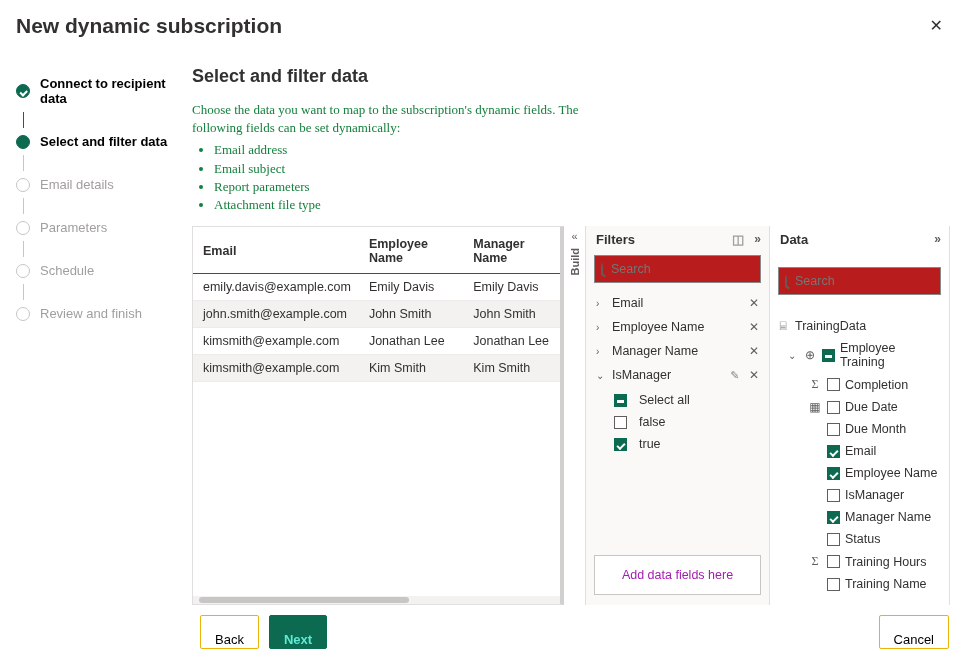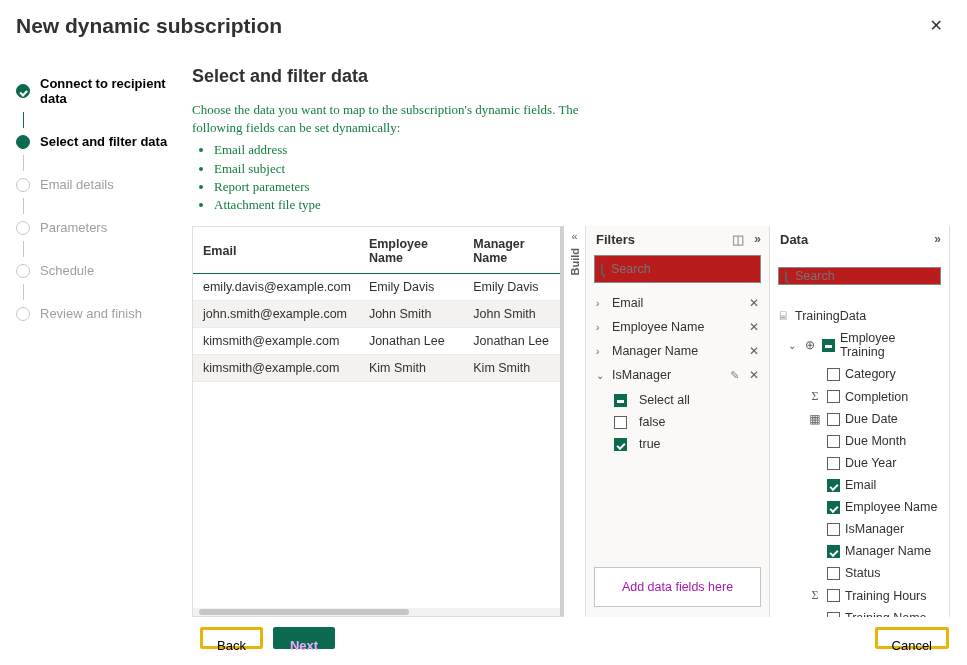--- a/index.html
+++ b/index.html
@@ -64,22 +64,22 @@
   .dropzone { margin: 10px 8px; border: 1px solid #c8c6c4; background: #fff; text-align: center; padding: 12px 4px; font-size: 12.5px; color: #a21caf; }
   
   .tree { padding: 2px 4px; font-size: 12.5px; }
   .tnode { display: flex; align-items: center; gap: 5px; padding: 4px 2px; }
   .tnode .icon { width: 14px; text-align: center; color: #605e5c; font-size: 12px; }
   .indent1 { padding-left: 14px; }
   .indent2 { padding-left: 34px; }
   .sigma { font-family: "Times New Roman", serif; font-size: 13px; }
   
   .footer { display: flex; align-items: center; justify-content: space-between; padding: 10px 18px 16px 200px; }
-  .btn { height: 16px; padding: 8px 14px; border: 3px solid #eab308; background: #fff; font-size: 13px; cursor: pointer; border-radius: 2px; }
-  .btn.primary { background: #0b6a4f; border-color: #0b6a4f; color: #f0abfc; font-weight: 600; }
+  .btn { height: 16px; padding: 16px 14px; border: 1px solid #eab308; background: #fff; font-size: 13px; cursor: pointer; border-radius: 2px; }
+  .btn.primary { background: #0b6a4f; border-color: #0b6a4f; color: #5eead4; font-weight: 600; }
   .footer .left { display: flex; gap: 10px; }
   .eraser { font-size: 13px; color: #a19f9d; }
 </style>
 </head>
 <body>
 
 <div class="dialog">
   <div class="dlg-header">
     <div class="dlg-title">New dynamic subscription</div>
     <div class="close-x">✕</div>
@@ -253,43 +253,33 @@
               <span class="icon">⌸</span>
               <span>TrainingData</span>
             </div>
             <div class="tnode indent1">
               <span class="chev">⌄</span>
               <span class="icon">⊕</span>
               <span class="cb ind"></span>
               <span>Employee Training</span>
             </div>
             <div class="tnode indent2">
-                <span class="icon"></span>
-                <span class="cb"></span>
-                <span>Category</span>
-              </div>
-            <div class="tnode indent2">
                 <span class="icon sigma">Σ</span>
                 <span class="cb"></span>
                 <span>Completion</span>
               </div>
             <div class="tnode indent2">
                 <span class="icon">▦</span>
                 <span class="cb"></span>
                 <span>Due Date</span>
               </div>
             <div class="tnode indent2">
                 <span class="icon"></span>
                 <span class="cb"></span>
                 <span>Due Month</span>
-              </div>
-            <div class="tnode indent2">
-                <span class="icon"></span>
-                <span class="cb"></span>
-                <span>Due Year</span>
               </div>
             <div class="tnode indent2">
                 <span class="icon"></span>
                 <span class="cb chk"></span>
                 <span>Email</span>
               </div>
             <div class="tnode indent2">
                 <span class="icon"></span>
                 <span class="cb chk"></span>
                 <span>Employee Name</span>

